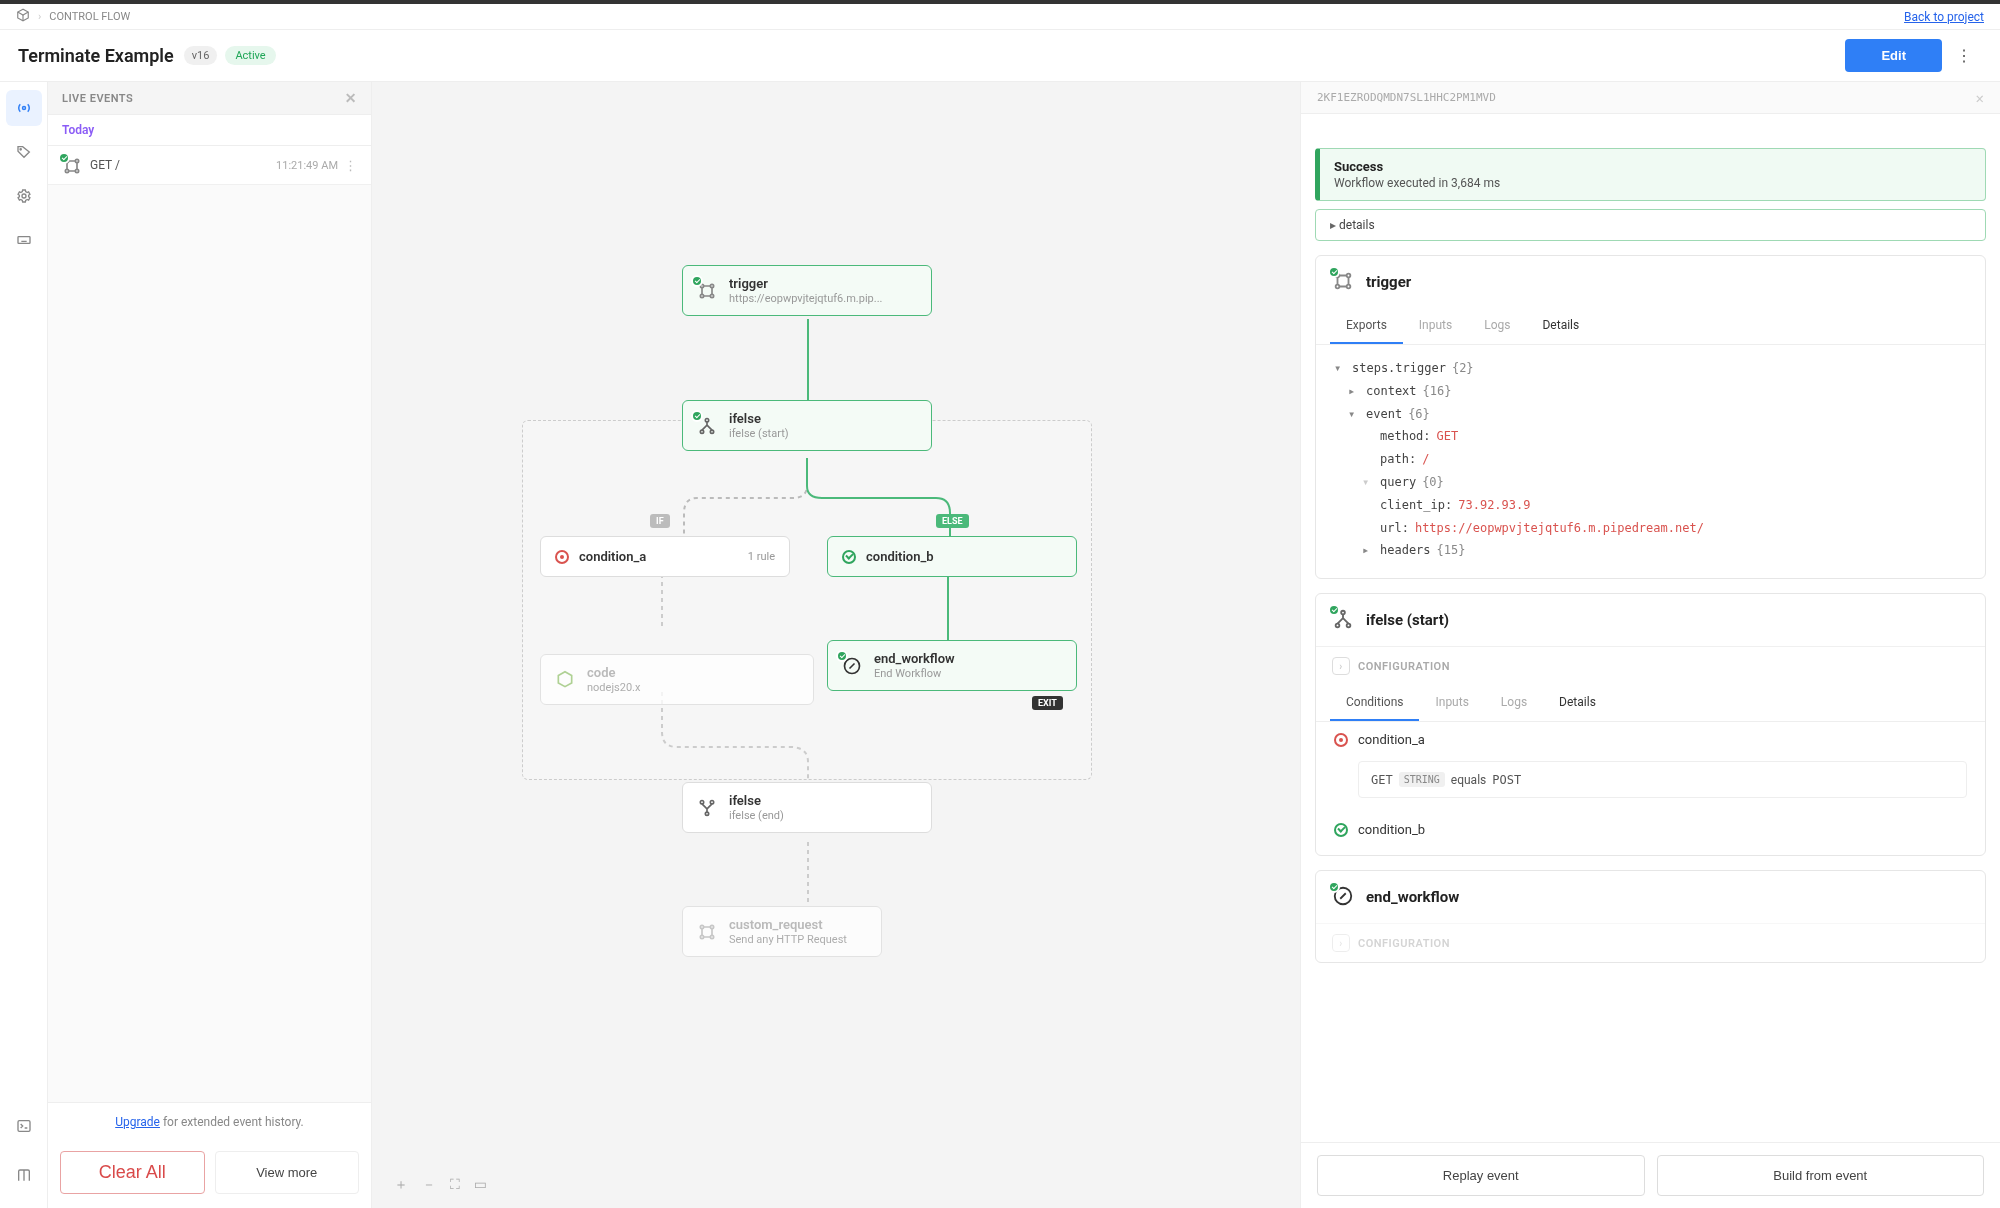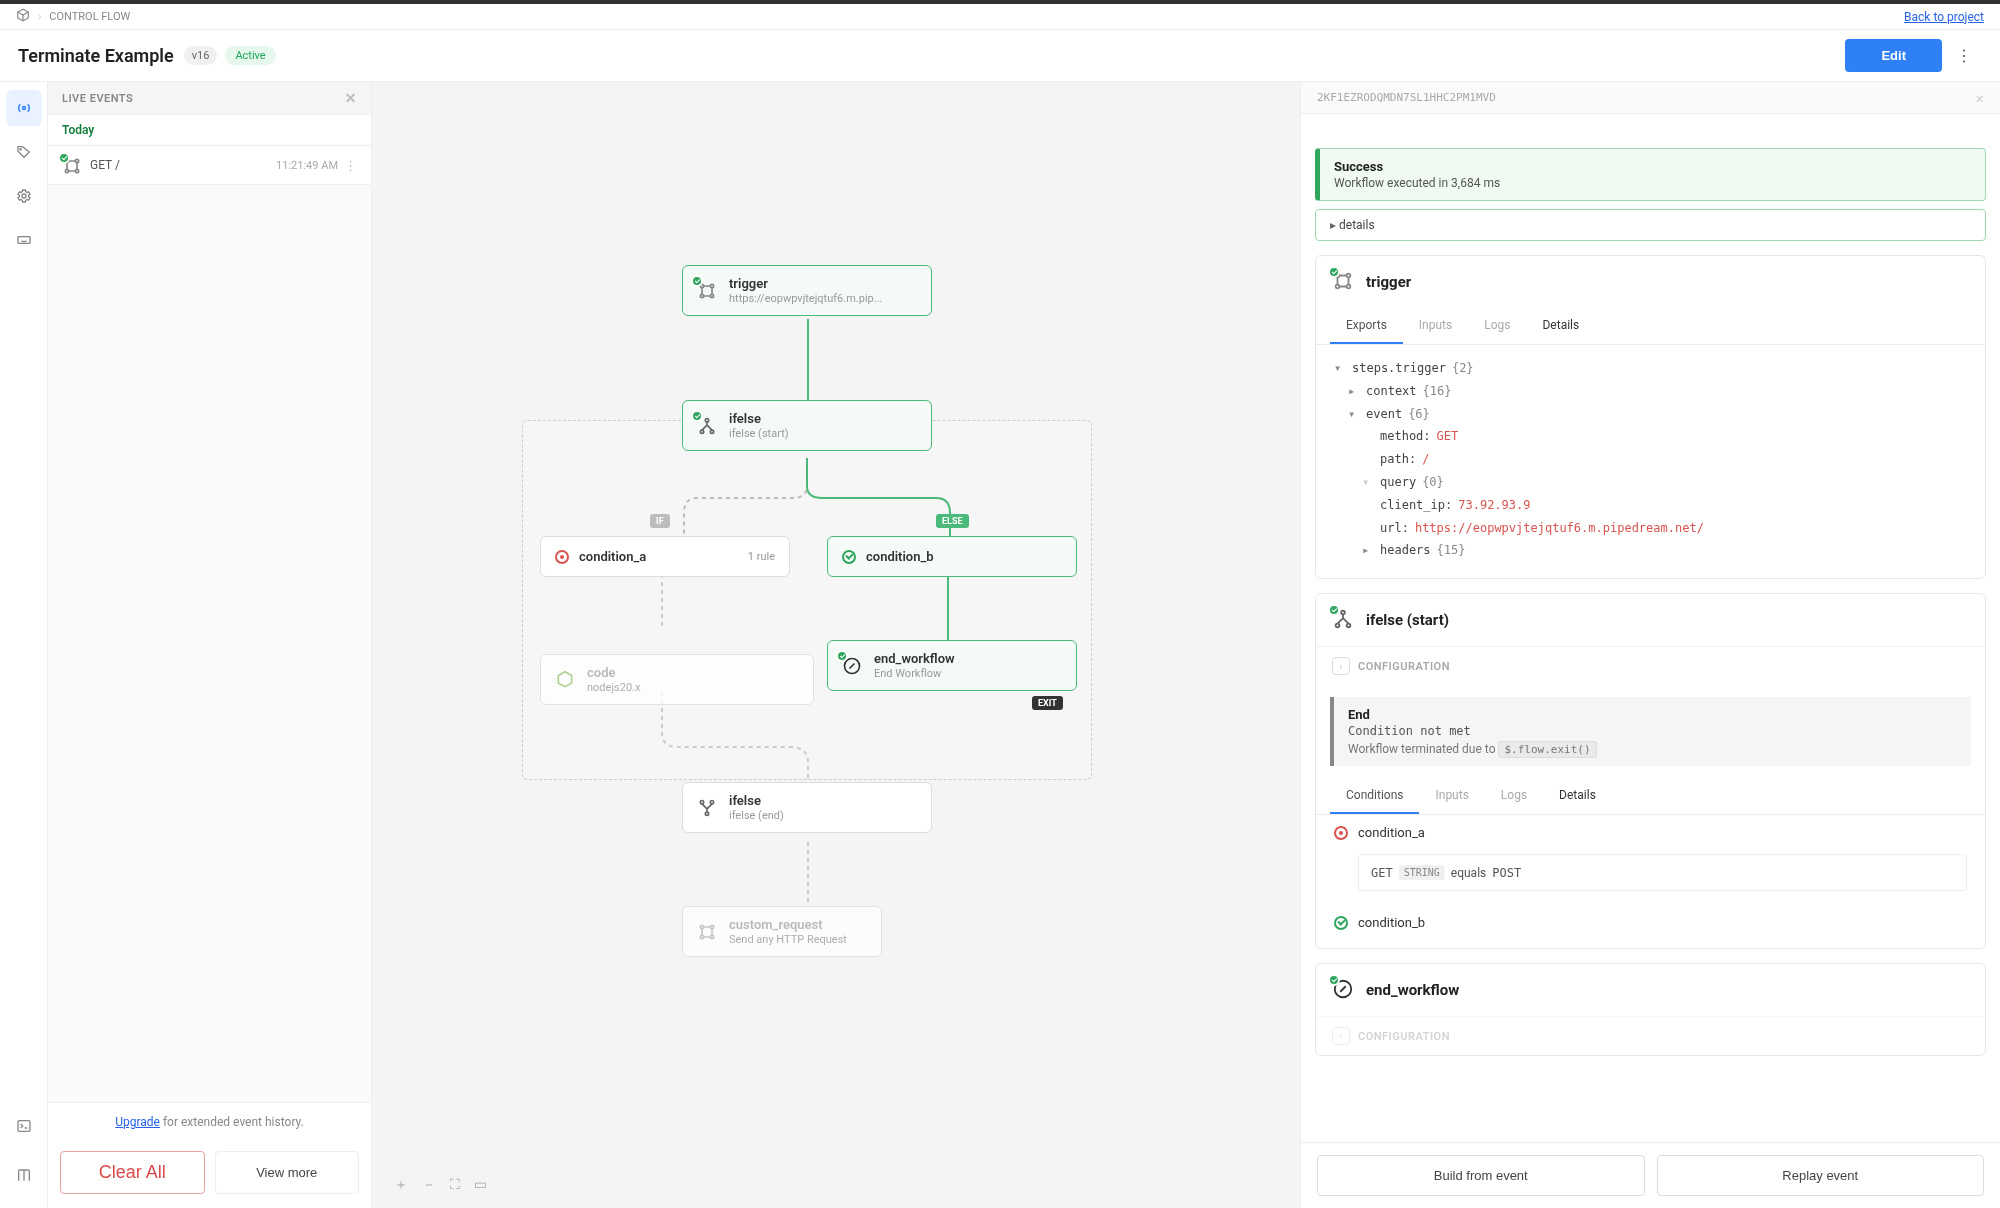--- a/index.html
+++ b/index.html
@@ -117,21 +117,21 @@
   color: #888;
   letter-spacing: 0.5px;
   font-weight: 600;
   background: #f5f5f5;
 }
 .events-header .close-x { margin-left: auto; color: #bbb; cursor: pointer; font-size: 14px; }
 .events-today {
   padding: 8px 14px;
   font-size: 12px;
   font-weight: 600;
-  color: #15803d;
+  color: #8b5cf6;
   background: #fff;
   border-bottom: 1px solid #eee;
   border-top: 1px solid #eee;
 }
 .event-row {
   display: flex;
   align-items: center;
   padding: 10px 14px;
   background: #fff;
   border-bottom: 1px solid #f0f0f0;
@@ -771,27 +771,20 @@
                 <circle cx="18" cy="19" r="2"></circle>
                 <path d="M12 7v4M12 11l-6 6M12 11l6 6"></path>
               </svg>
           </span>
           <span>ifelse (start)</span>
         </div>
         <div class="config-row">
           <span class="cbox">›</span>
           <span>CONFIGURATION</span>
         </div>
-        <div class="end-block">
-          <div class="t1">End</div>
-          <div class="t2">Condition not met</div>
-          <div class="t3">
-            <span>Workflow terminated due to </span><span class="code-chip">$.flow.exit()</span>
-          </div>
-        </div>
         <div class="tabbar">
           <div class="tab active">Conditions</div>
           <div class="tab">Inputs</div>
           <div class="tab">Logs</div>
           <div class="tab dark">Details</div>
         </div>
         <div class="cond-item">
           <span class="red-ring"></span>
           <span>condition_a</span>
         </div>
@@ -819,17 +812,17 @@
           <span>end_workflow</span>
         </div>
         <div class="config-row" style="opacity:0.5;">
           <span class="cbox">›</span>
           <span>CONFIGURATION</span>
         </div>
       </div>
     </div>
 
     <div class="footer-actions">
+      <button>Replay event</button>
       <button>Build from event</button>
-      <button>Replay event</button>
     </div>
   </div>
 </div>
 
 </body></html>

